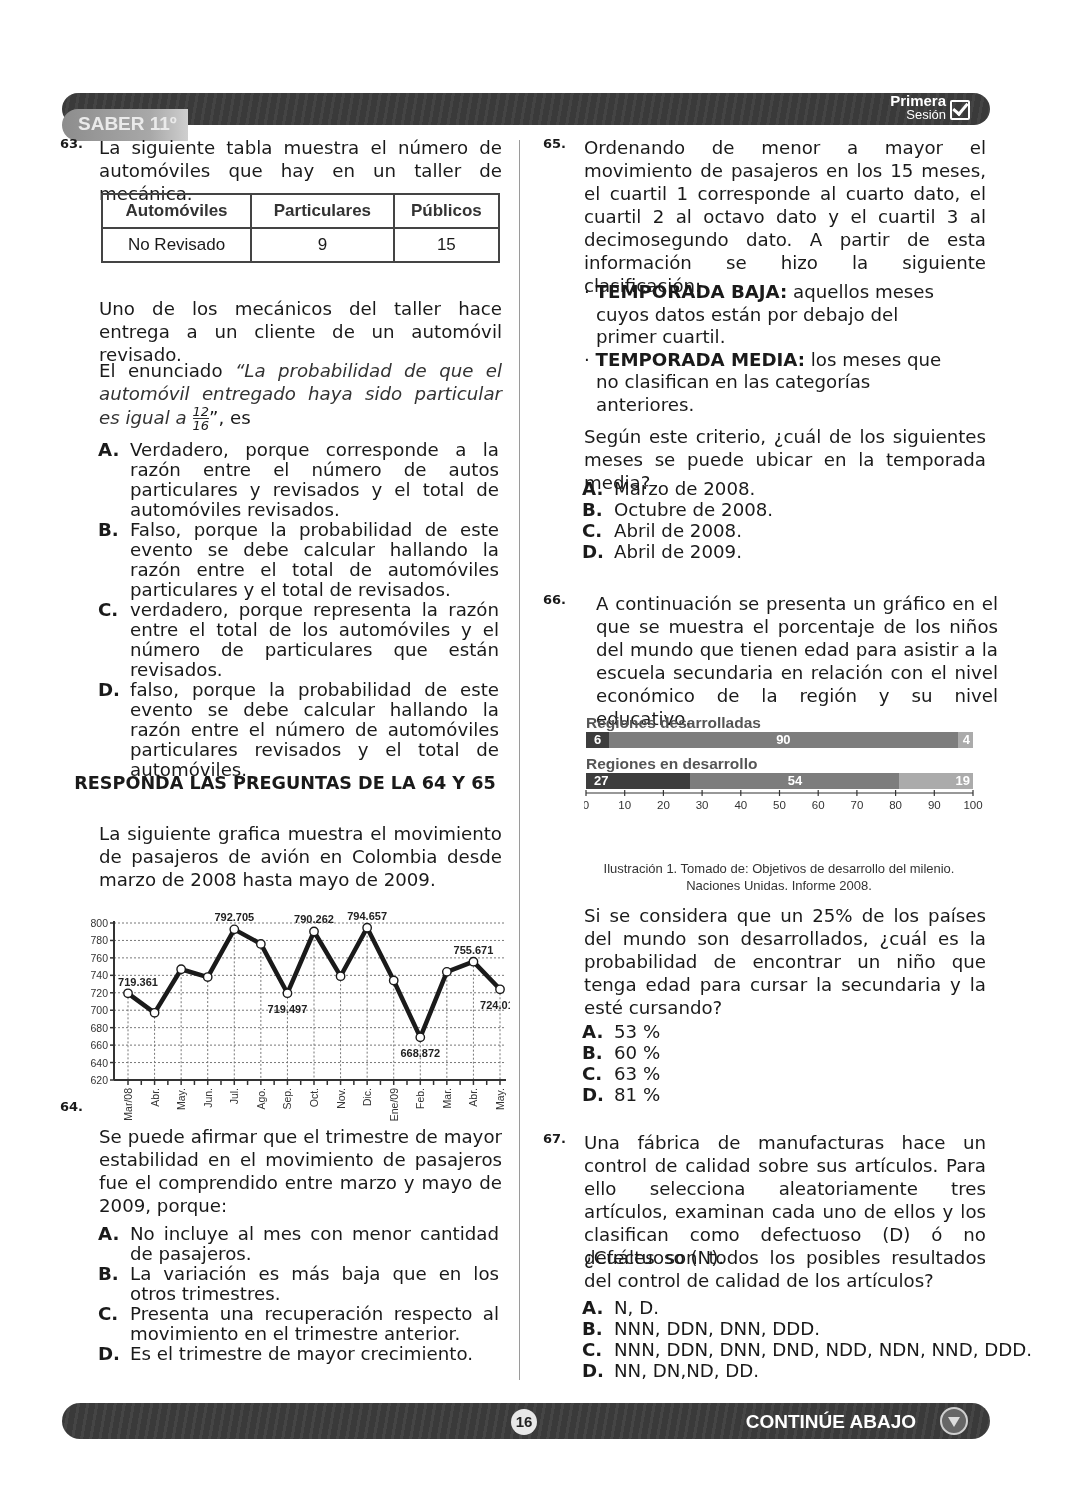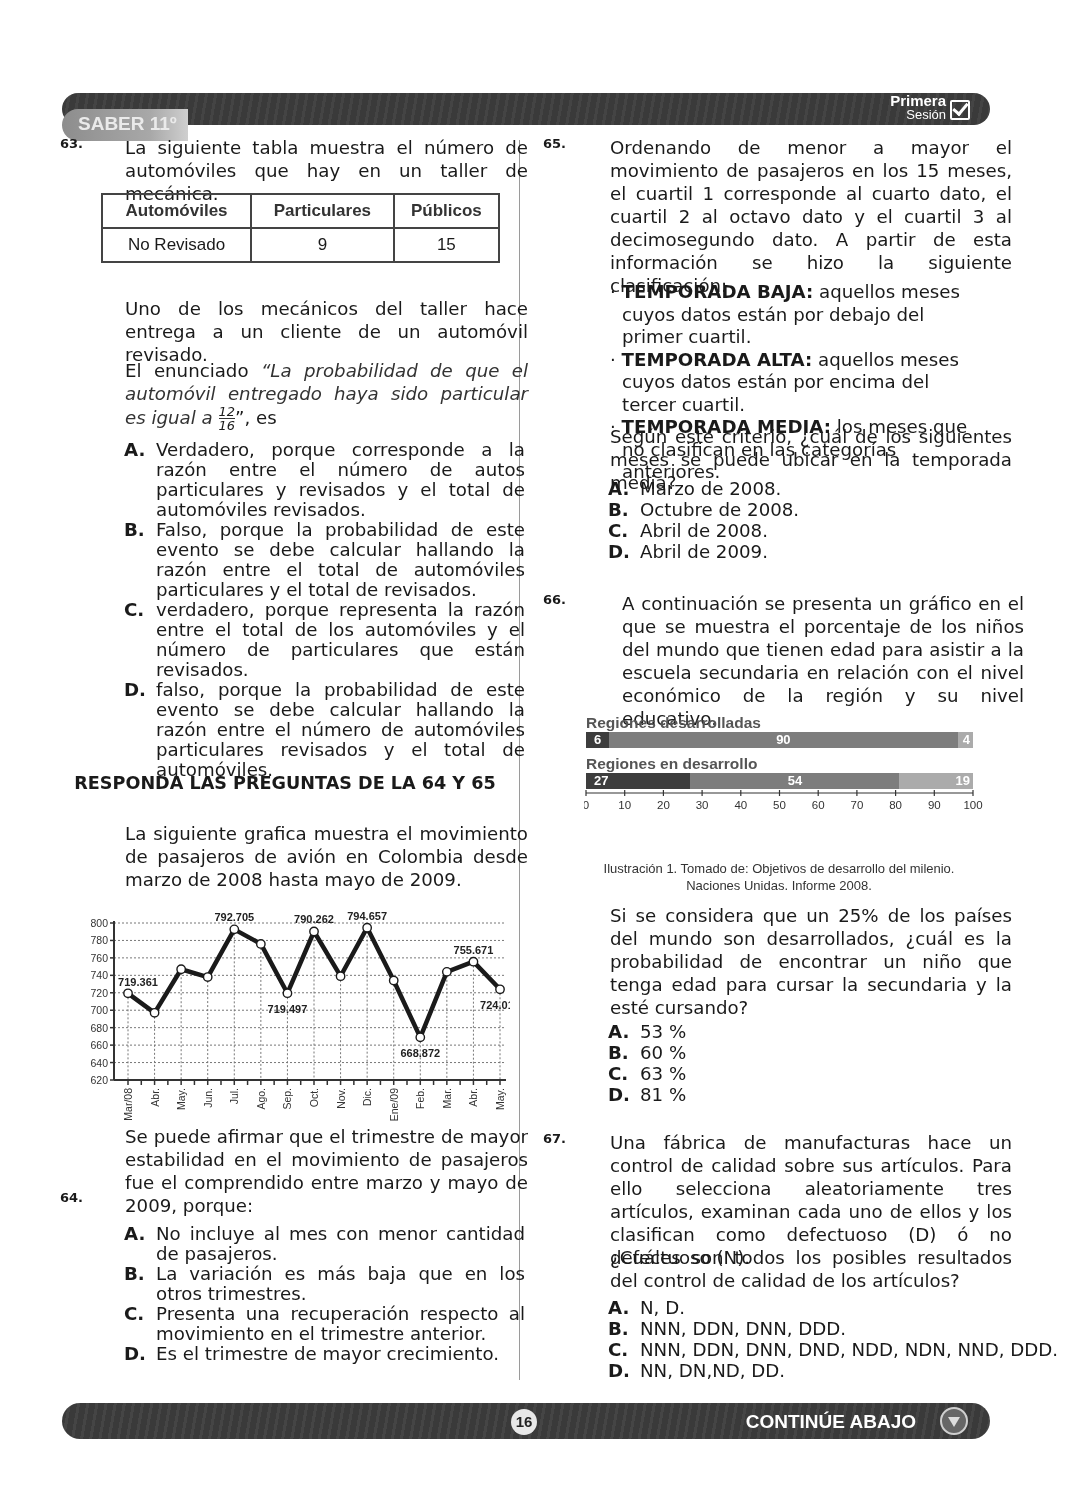--- a/index.html
+++ b/index.html
@@ -10,21 +10,21 @@
     background:linear-gradient(90deg,#8d8d8d 0%,#a8a8a8 70%,#cfcfcf 100%); }
   .topbar .brand span { position:absolute; left:16px; top:4px; color:#eaeaea; font-weight:bold; font-size:19px; font-family:"Liberation Sans", sans-serif; }
   .topbar .session { position:absolute; right:44px; top:1px; text-align:right; color:#fff; line-height:14px; font-family:"Liberation Sans", sans-serif; }
   .topbar .session .s1 { font-weight:bold; font-size:15px; }
   .topbar .session .s2 { font-size:13px; }
   .topbar .check { position:absolute; right:20px; top:7px; width:16px; height:16px; border:2px solid #fff; border-radius:2px; }
   .topbar .check:after { content:""; position:absolute; left:4px; top:-2px; width:6px; height:12px; border:solid #fff; border-width:0 3px 3px 0; transform:rotate(40deg); }
 
   .divider { position:absolute; left:519px; top:140px; width:1px; height:1240px; background:#9a9a9a; }
 
-  .col { position:absolute; font-size:18.2px; line-height:23px;margin-left:26px; }
+  .col { position:absolute; font-size:18.2px; line-height:23px; }
   .qnum { position:absolute; font-weight:bold; font-size:13px; }
   .para { text-align:justify; }
   .opt { position:relative; padding-left:32px; line-height:20px; text-align:justify; }
   .opt .L { position:absolute; left:0; top:0; font-weight:bold; }
   .optsR .opt { line-height:21px; }
 
   table.autos { border-collapse:collapse; font-family:"Liberation Sans", sans-serif; font-size:17px; }
   table.autos td, table.autos th { border:2px solid #444; text-align:center; height:30px; }
   table.autos th { font-weight:bold; color:#333; }
 
@@ -211,34 +211,33 @@
       <text x="0" y="0" font-size="10.5" text-anchor="end" fill="#333" transform="translate(284.57142857142856,188) rotate(-90)">Nov.</text>
       <text x="0" y="0" font-size="10.5" text-anchor="end" fill="#333" transform="translate(311.14285714285717,188) rotate(-90)">Dic.</text>
       <text x="0" y="0" font-size="10.5" text-anchor="end" fill="#333" transform="translate(337.7142857142857,188) rotate(-90)">Ene/09</text>
       <text x="0" y="0" font-size="10.5" text-anchor="end" fill="#333" transform="translate(364.2857142857143,188) rotate(-90)">Feb.</text>
       <text x="0" y="0" font-size="10.5" text-anchor="end" fill="#333" transform="translate(390.8571428571429,188) rotate(-90)">Mar.</text>
       <text x="0" y="0" font-size="10.5" text-anchor="end" fill="#333" transform="translate(417.42857142857144,188) rotate(-90)">Abr.</text>
       <text x="0" y="0" font-size="10.5" text-anchor="end" fill="#333" transform="translate(444,188) rotate(-90)">May.</text>
     </g>
 </svg>
 
-<div class="qnum" style="left:60px;top:1190px;">64.</div>
+<div class="qnum" style="left:60px;top:1099px;">64.</div>
 <div class="col para" style="left:99px;top:1125px;width:403px;">Se puede afirmar que el trimestre de mayor estabilidad en el movimiento de pasajeros fue el comprendido entre marzo y mayo de 2009, porque:</div>
 <div class="col" style="left:98px;top:1224px;width:401px;">
   <div class="opt"><span class="L">A.</span><span>No incluye al mes con menor cantidad de pasajeros.</span></div>
   <div class="opt"><span class="L">B.</span><span>La variación es más baja que en los otros trimestres.</span></div>
   <div class="opt"><span class="L">C.</span><span>Presenta una recuperación respecto al movimiento en el trimestre anterior.</span></div>
   <div class="opt"><span class="L">D.</span><span>Es el trimestre de mayor crecimiento.</span></div>
 </div>
 
 <div class="qnum" style="left:543px;top:136px;">65.</div>
 <div class="col para" style="left:584px;top:136px;width:402px;">Ordenando de menor a mayor el movimiento de pasajeros en los 15 meses, el cuartil 1 corresponde al cuarto dato, el cuartil 2 al octavo dato y el cuartil 3 al decimosegundo dato. A partir de esta información se hizo la siguiente clasificación:</div>
 <div class="col" style="left:584px;top:281px;width:370px;line-height:22.5px;">
   <div style="padding-left:12px;text-indent:-12px;">· <b>TEMPORADA BAJA:</b><span> aquellos meses cuyos datos están por debajo del primer cuartil.</span></div>
-  <div style="padding-left:12px;text-indent:-12px;">· <b>TEMPORADA ALTA:</b><span> aquellos meses cuyos datos están por encima del tercer cuartil.</span></div>
   <div style="padding-left:12px;text-indent:-12px;">· <b>TEMPORADA MEDIA:</b><span> los meses que no clasifican en las categorías anteriores.</span></div>
 </div>
 <div class="col para" style="left:584px;top:425px;width:402px;">Según este criterio, ¿cuál de los siguientes meses se puede ubicar en la temporada media?</div>
 <div class="col optsR" style="left:582px;top:478px;width:404px;">
   <div class="opt"><span class="L">A.</span><span>Marzo de 2008.</span></div>
   <div class="opt"><span class="L">B.</span><span>Octubre de 2008.</span></div>
   <div class="opt"><span class="L">C.</span><span>Abril de 2008.</span></div>
   <div class="opt"><span class="L">D.</span><span>Abril de 2009.</span></div>
 </div>
 

